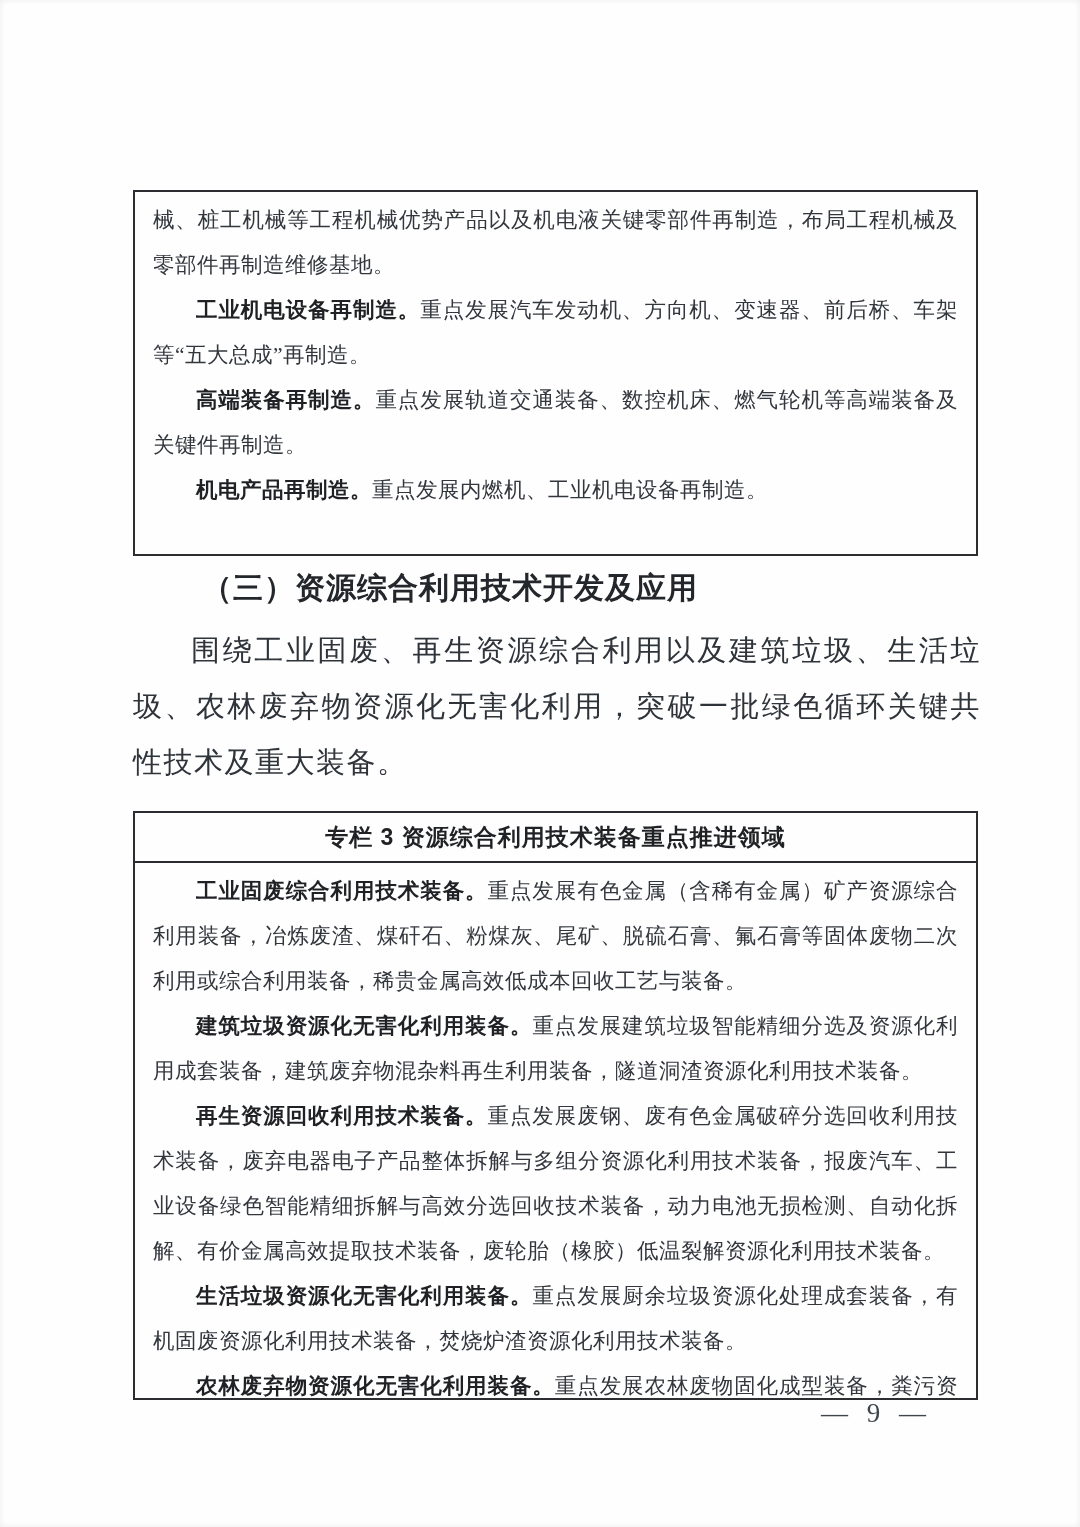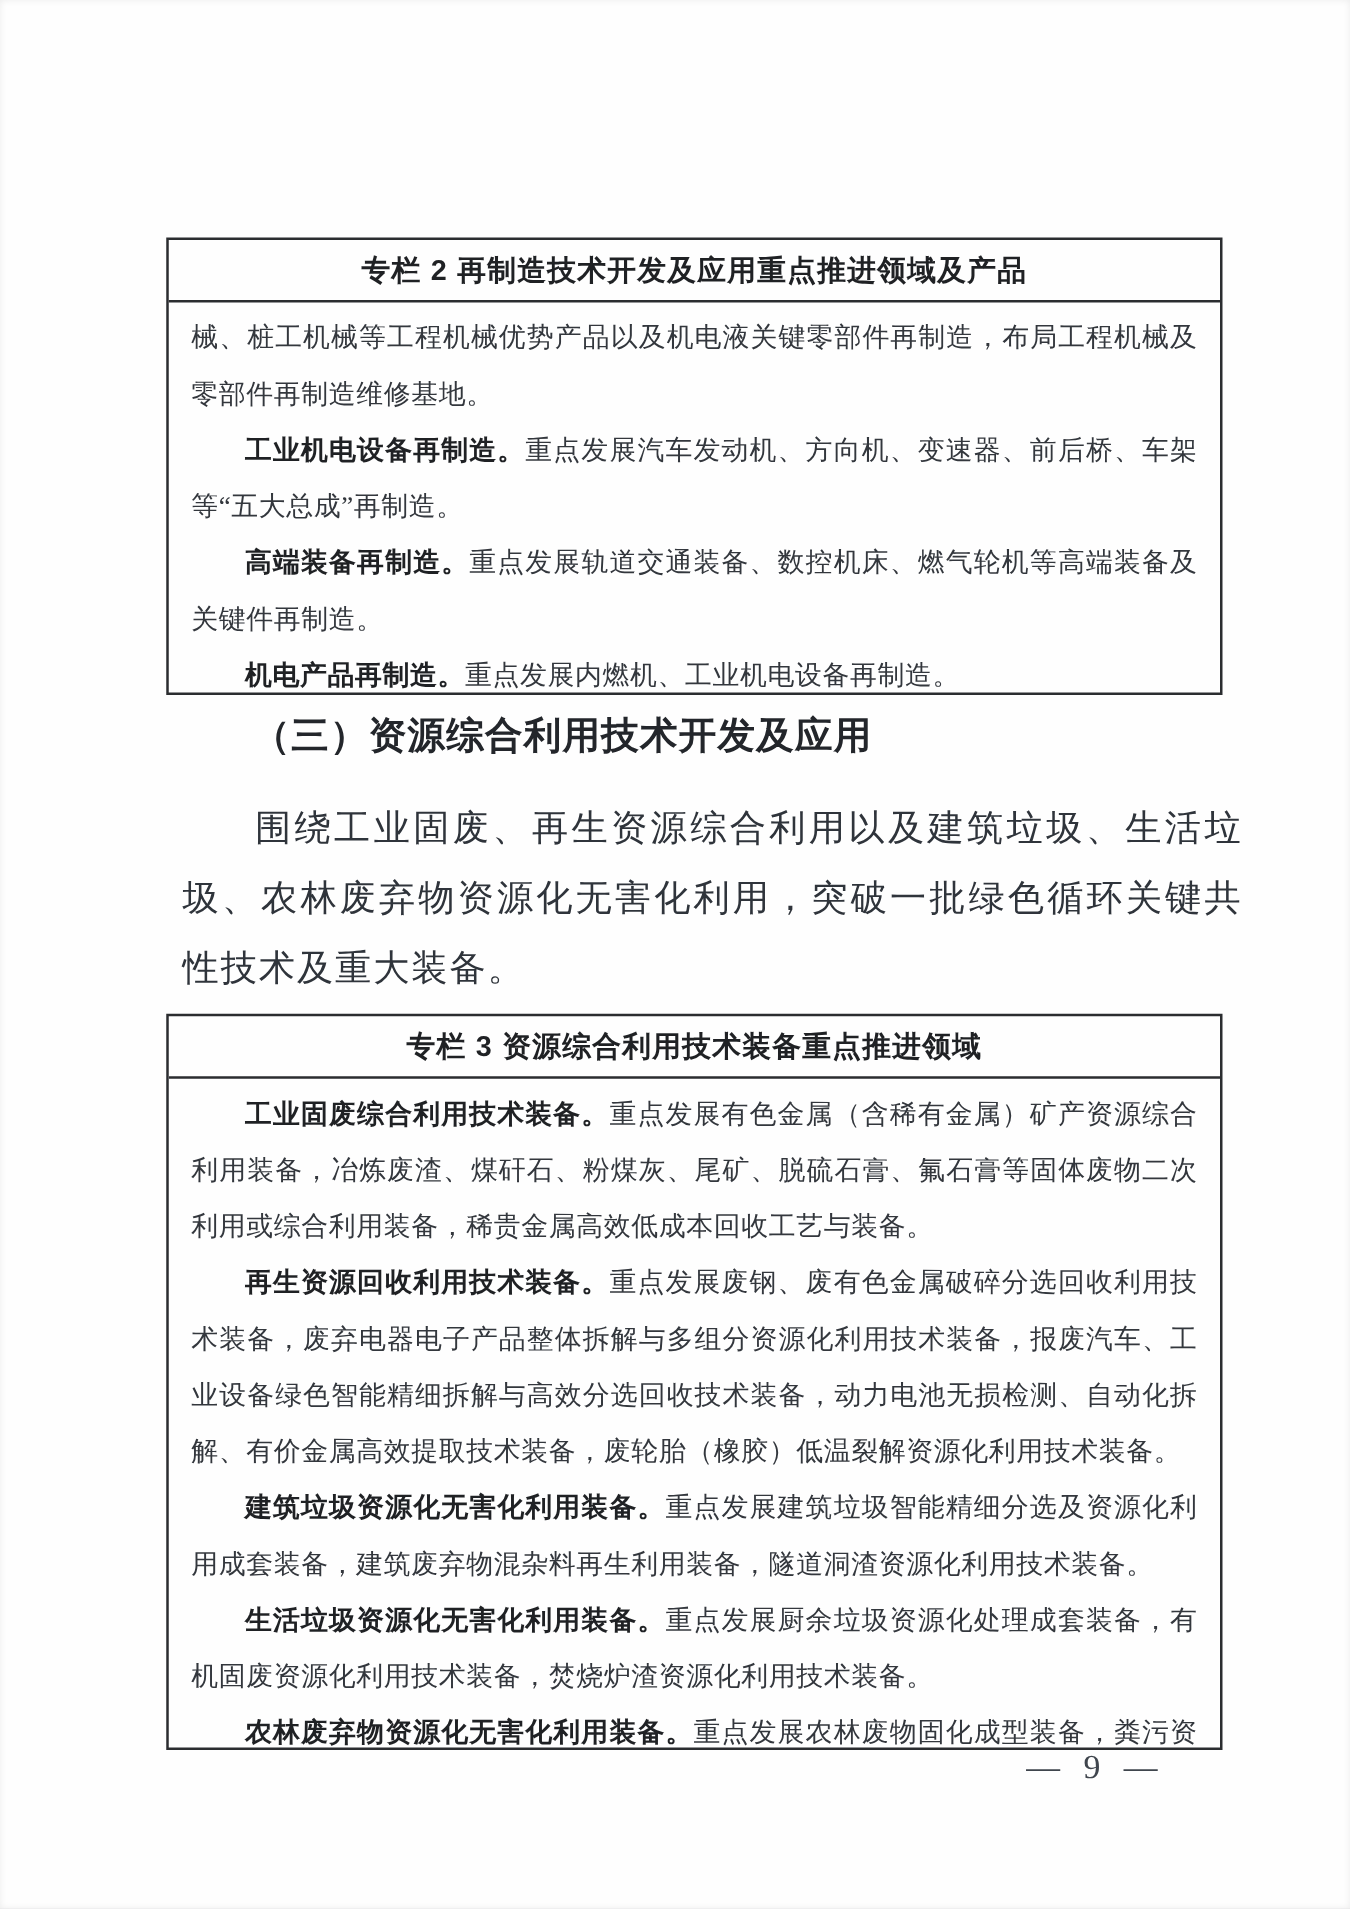--- a/index.html
+++ b/index.html
@@ -64,58 +64,57 @@
   .body-paragraph{
     position:absolute;
     left:133px;top:622px;
     width:848px;
     font-size:29px;
     line-height:56px;
     letter-spacing:1.5px;
     text-align:justify;
     text-indent:2em;
     color:#2f343b;
-    margin:13px;
+    margin:0;
   }
   
   .page-number{
     position:absolute;
     top:1398px;
     right:148px;
     font-size:27px;
     letter-spacing:6px;
     color:#3f454d;
     font-family:"Liberation Serif","DejaVu Serif",serif;
   }
 </style>
 </head>
 <body>
 
 <div class="page">
 
   <div class="panel" id="panel-zl2">
-    <div class="panel-title">专栏 2   再制造技术开发及应用重点推进领域及产品</div>
     <div class="panel-body">
       <p><span>械、桩工机械等工程机械优势产品以及机电液关键零部件再制造，布局工程机械及零部件再制造维修基地。</span></p>
       <p class="indent"><span class="lead">工业机电设备再制造。</span><span>重点发展汽车发动机、方向机、变速器、前后桥、车架等“五大总成”再制造。</span></p>
       <p class="indent"><span class="lead">高端装备再制造。</span><span>重点发展轨道交通装备、数控机床、燃气轮机等高端装备及关键件再制造。</span></p>
       <p class="indent"><span class="lead">机电产品再制造。</span><span>重点发展内燃机、工业机电设备再制造。</span></p>
     </div>
   </div>
 
   <h2 class="section-heading">（三）资源综合利用技术开发及应用</h2>
 
   <p class="body-paragraph">围绕工业固废、再生资源综合利用以及建筑垃圾、生活垃圾、农林废弃物资源化无害化利用，突破一批绿色循环关键共性技术及重大装备。</p>
 
   <div class="panel" id="panel-zl3">
     <div class="panel-title">专栏 3   资源综合利用技术装备重点推进领域</div>
     <div class="panel-body">
       <p class="indent"><span class="lead">工业固废综合利用技术装备。</span><span>重点发展有色金属（含稀有金属）矿产资源综合利用装备，冶炼废渣、煤矸石、粉煤灰、尾矿、脱硫石膏、氟石膏等固体废物二次利用或综合利用装备，稀贵金属高效低成本回收工艺与装备。</span></p>
+      <p class="indent"><span class="lead">建筑垃圾资源化无害化利用装备。</span><span>重点发展建筑垃圾智能精细分选及资源化利用成套装备，建筑废弃物混杂料再生利用装备，隧道洞渣资源化利用技术装备。</span></p>
       <p class="indent"><span class="lead">再生资源回收利用技术装备。</span><span>重点发展废钢、废有色金属破碎分选回收利用技术装备，废弃电器电子产品整体拆解与多组分资源化利用技术装备，报废汽车、工业设备绿色智能精细拆解与高效分选回收技术装备，动力电池无损检测、自动化拆解、有价金属高效提取技术装备，废轮胎（橡胶）低温裂解资源化利用技术装备。</span></p>
-      <p class="indent"><span class="lead">建筑垃圾资源化无害化利用装备。</span><span>重点发展建筑垃圾智能精细分选及资源化利用成套装备，建筑废弃物混杂料再生利用装备，隧道洞渣资源化利用技术装备。</span></p>
       <p class="indent"><span class="lead">生活垃圾资源化无害化利用装备。</span><span>重点发展厨余垃圾资源化处理成套装备，有机固废资源化利用技术装备，焚烧炉渣资源化利用技术装备。</span></p>
       <p class="indent"><span class="lead">农林废弃物资源化无害化利用装备。</span><span>重点发展农林废物固化成型装备，粪污资源化</span></p>
     </div>
   </div>
 
   <div class="page-number">— 9 —</div>
 
 </div>
 
 </body></html>

